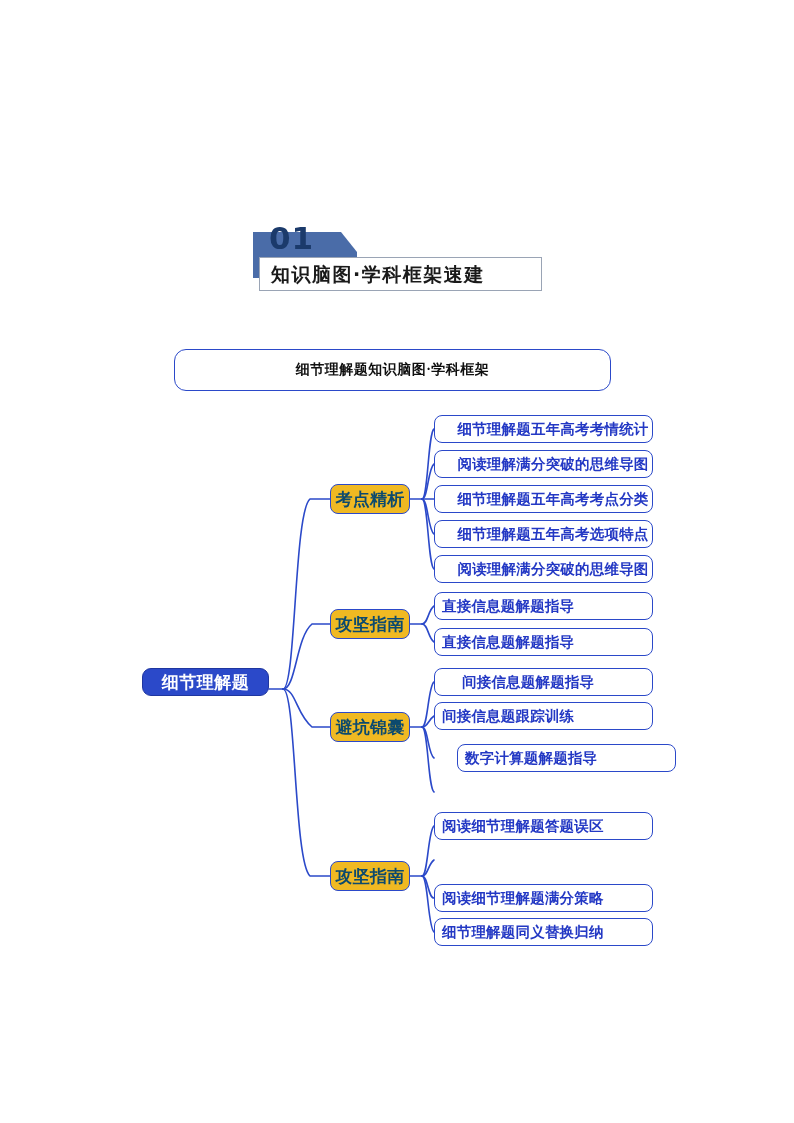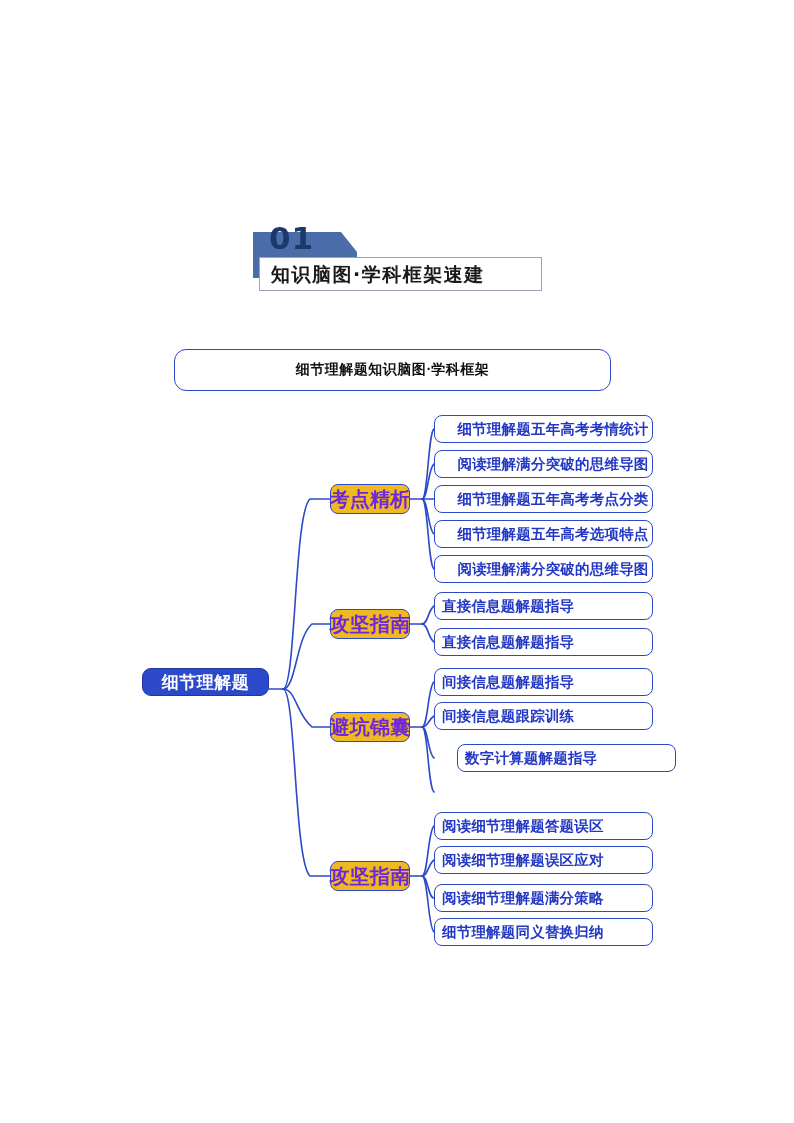--- a/index.html
+++ b/index.html
@@ -148,23 +148,23 @@
     background: #f0b922;
     border: 1.3px solid #2b49c9;
     border-radius: 8px;
     box-sizing: border-box;
     display: flex;
     align-items: center;
     justify-content: center;
   }
   .branch-node span {
     font-family: Liberation Sans, sans-serif;
-    font-size: 20px;
-    font-weight: bold;
-    color: #6d28d9;
+    font-size: 17px;
+    font-weight: bold;
+    color: #0c4a6e;
     letter-spacing: 0.3px;
     white-space: nowrap;
   }
 
   
   .leaf-node {
     position: absolute;
     left: 434px;
     width: 219px;
     height: 28px;
@@ -282,36 +282,33 @@
     <span>阅读理解满分突破的思维导图</span>
   </div>
 
   <div class="leaf-node" style="top:592px;">
     <span>直接信息题解题指导</span>
   </div>
   <div class="leaf-node" style="top:628px;">
     <span>直接信息题解题指导</span>
   </div>
 
-  <div class="leaf-node" style="top:668px;">
+  <div class="leaf-node" style="top:668px;padding-left:20px;">
     <span>间接信息题解题指导</span>
   </div>
   <div class="leaf-node" style="top:702px;">
     <span>间接信息题跟踪训练</span>
   </div>
   <div class="leaf-node" style="top:744px;margin-left:23px;">
     <span>数字计算题解题指导</span>
   </div>
 
   <div class="leaf-node" style="top:812px;">
     <span>阅读细节理解题答题误区</span>
   </div>
-  <div class="leaf-node" style="top:846px;">
-    <span>阅读细节理解题误区应对</span>
-  </div>
   <div class="leaf-node" style="top:884px;">
     <span>阅读细节理解题满分策略</span>
   </div>
   <div class="leaf-node" style="top:918px;">
     <span>细节理解题同义替换归纳</span>
   </div>
 
 </div>
 
 </body></html>

